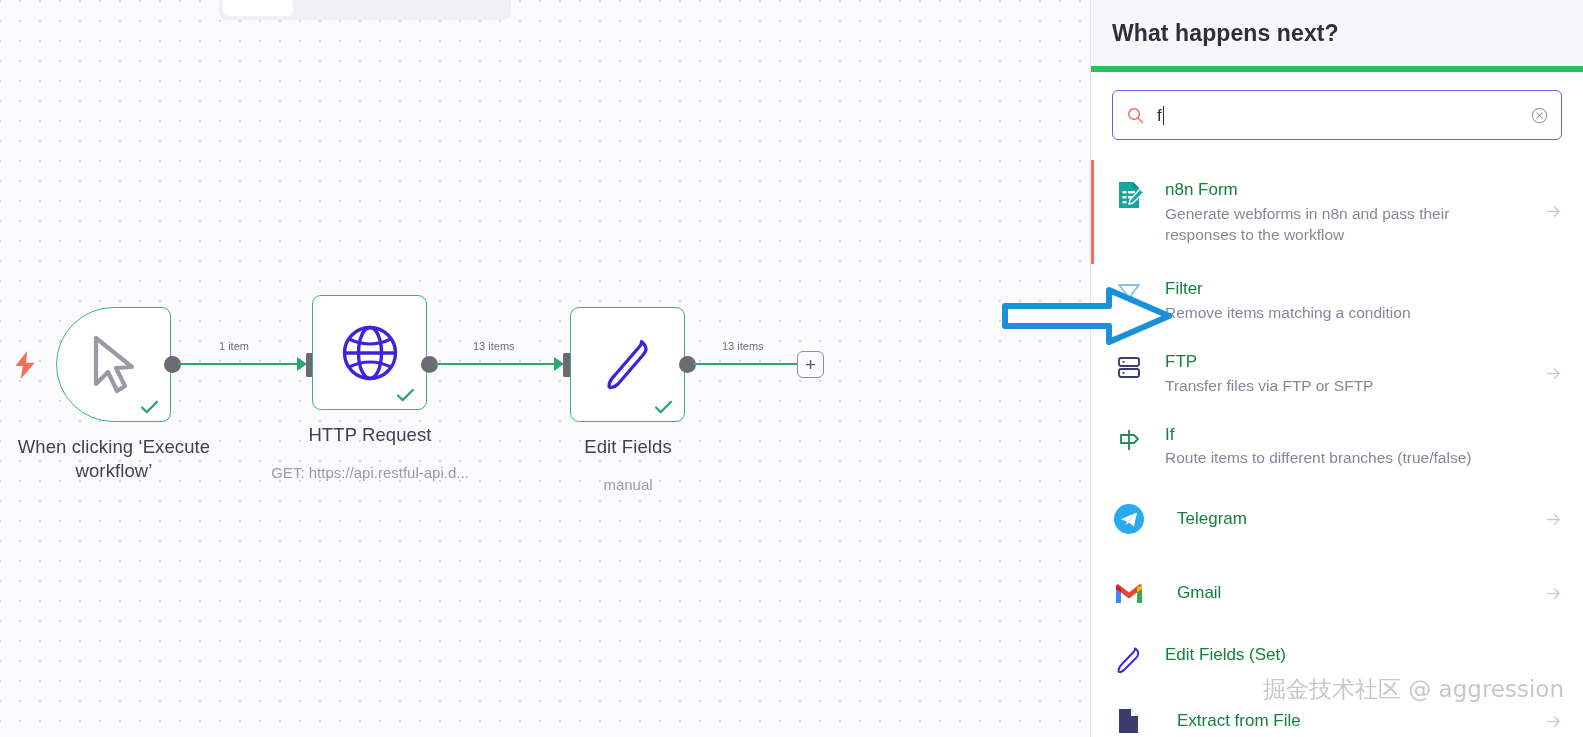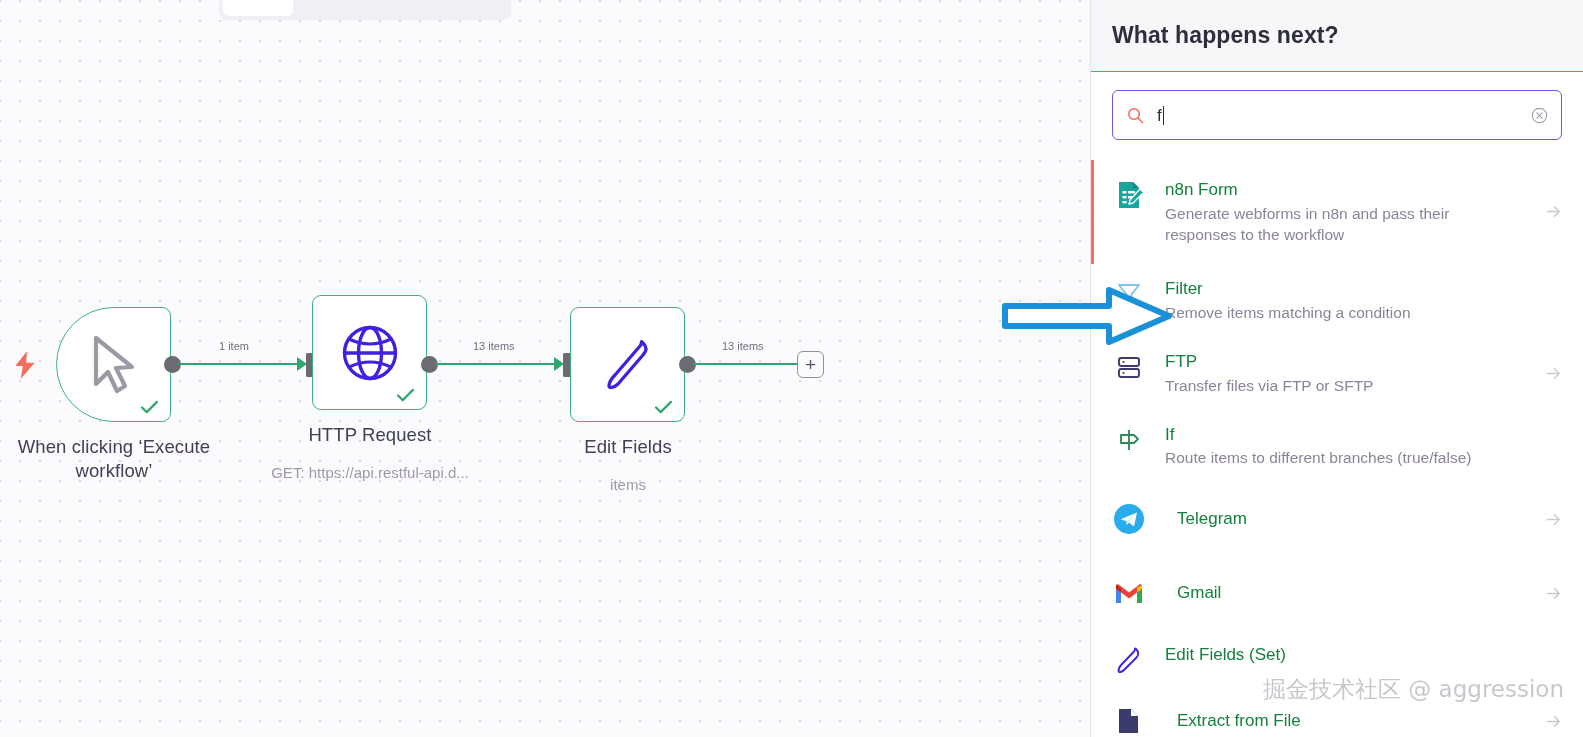--- a/index.html
+++ b/index.html
@@ -160,21 +160,21 @@
   #panel {
     position: absolute; right: 0; top: 0;
     width: 493px; height: 737px;
     background: #ffffff;
     border-left: 1px solid #e4e4ec;
     display: flex; flex-direction: column;
   }
   #panel-header {
     height: 72px;
     background: #f7f7fa;
-    border-bottom: 1px solid #22c55e;
+    border-bottom: 6px solid #22c55e;
     display: flex; align-items: center;
     padding-left: 21px;
   }
   #panel-title {
     font-size: 23px;
     font-weight: bold;
     color: #2e2f3d;
     letter-spacing: .1px;
   }
   #search-area {
@@ -325,21 +325,21 @@
     <div class="node-wrap" style="left:570px; top:307px;">
       <div class="node-box">
         <svg width="50" height="56" viewBox="0 0 50 56">
           <path d="M40 6 C44 10 44 14 40 18 L15 47 C12 50 6 52 6 49 C6 46 9 41 12 38 L37 9 C40 5 37 3 40 6 Z" fill="none" stroke="#3f22dd" stroke-width="3.3" stroke-linejoin="round"></path>
         </svg>
         <svg class="node-check" viewBox="0 0 20 15">
           <path d="M2 8 L7 13 L18 2" fill="none" stroke="#2fa56f" stroke-width="2.3" stroke-linecap="round" stroke-linejoin="round"></path>
         </svg>
       </div>
       <div class="node-label" style="width:230px; margin-left:-57px;">Edit Fields</div>
-      <div class="node-sub" style="width:230px; margin-left:-57px;">items</div>
+      <div class="node-sub" style="width:230px; margin-left:-57px;">manual</div>
     </div>
     <div class="dot-out" style="left:679px; top:356px;"></div>
 
     <div class="wire" style="left:693px; top:363px; width:105px;"></div>
     <div class="wire-label" style="left:716px; top:340px;">13 items</div>
     <div class="plus-btn" style="left:797px; top:351px;">+</div>
 
   </div>
 
   <svg id="blue-arrow" viewBox="0 0 173 62">

